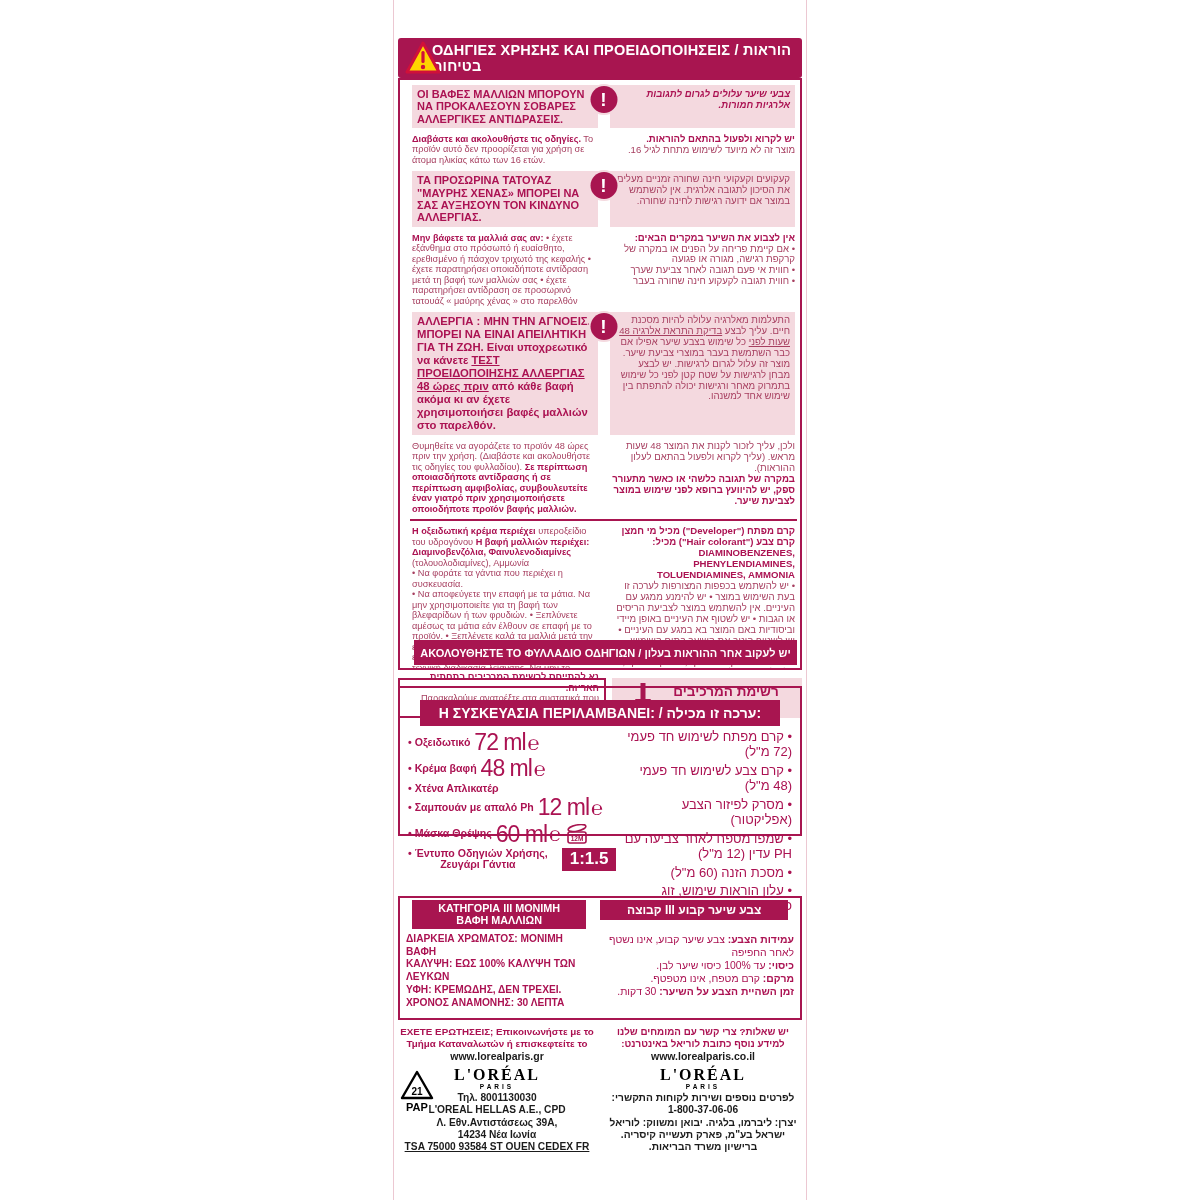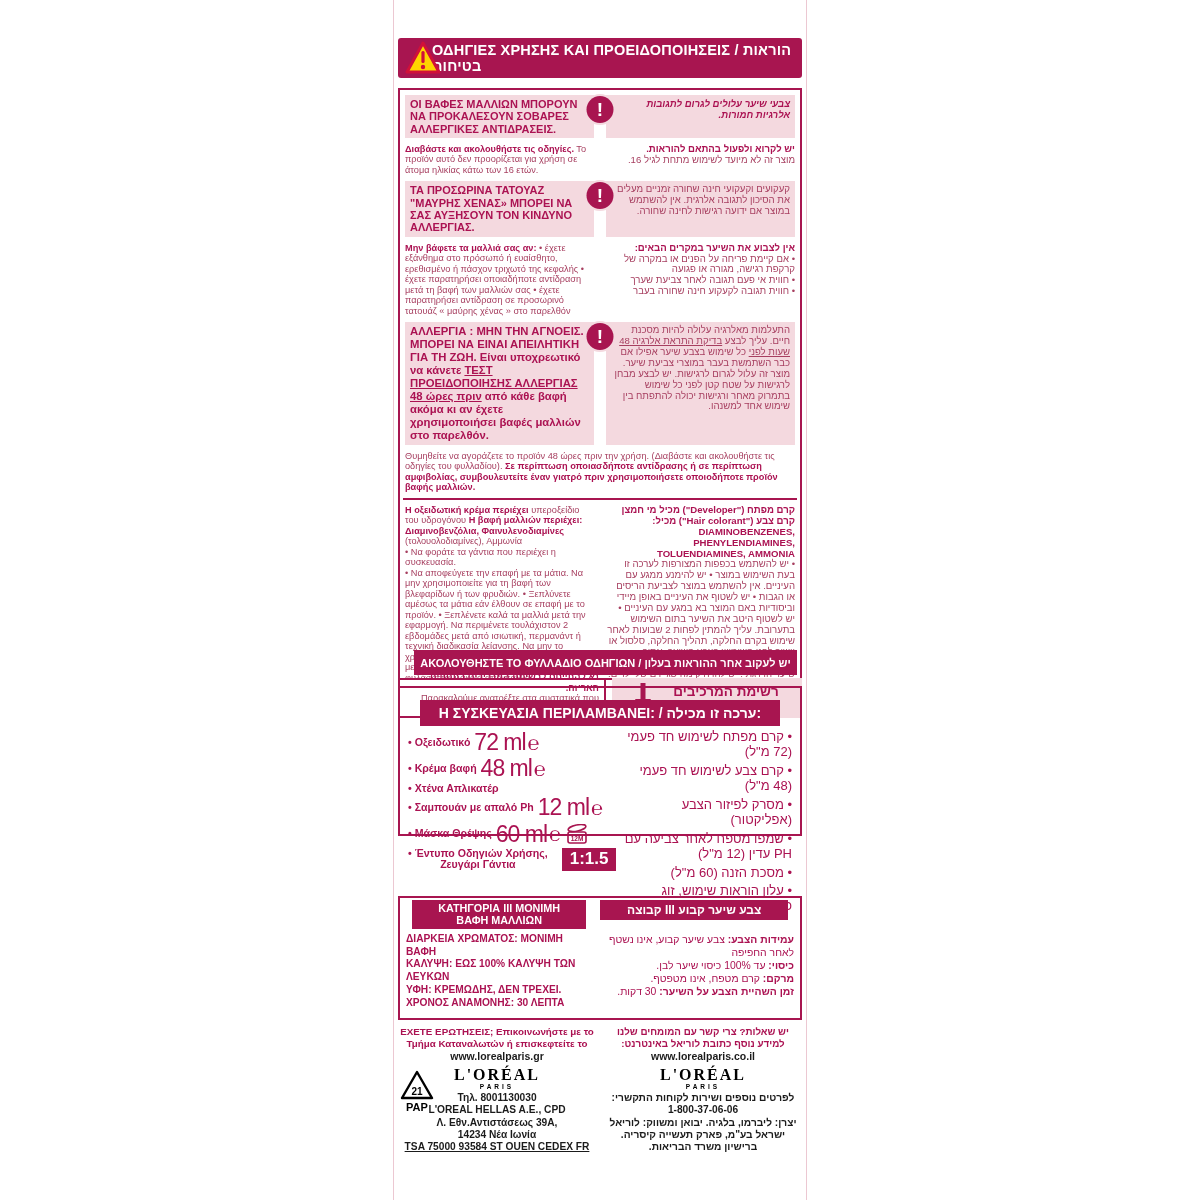--- a/index.html
+++ b/index.html
@@ -18,21 +18,21 @@
     border-left:1px solid var(--frame);border-right:1px solid var(--frame);background:#fff;}
   .sec{position:absolute;left:4px;right:4px;}
 
   
   #title-bar{top:38px;height:40px;background:var(--accent);border-radius:3px;
     display:flex;align-items:center;justify-content:center;}
   #title-bar .ttl{color:#fff;font-weight:bold;font-size:14.5px;letter-spacing:.2px;padding-left:34px;}
   .tri{position:absolute;left:7px;top:3px;width:36px;height:34px;}
 
   
-  #safety{top:88px;height:592px;border:2px solid var(--accent);padding:3px 3px 30px 3px;overflow:hidden;}
+  #safety{top:78px;height:592px;border:2px solid var(--accent);padding:3px 3px 30px 10px;overflow:hidden;}
   .row{display:flex;gap:12px;position:relative;padding:2px 2px;margin-bottom:2px;}
   .cell{flex:1;font-size:9.2px;line-height:1.14;}
   .cell.gr{text-align:left;}
   .cell.he{direction:rtl;text-align:right;font-size:9.6px;}
   .shaded .cell{background:var(--pink);padding:3px 5px;}
   .b{font-weight:bold;color:var(--strong);}
   .u{text-decoration:underline;}
   .big-gr{font-size:11px;font-weight:bold;color:var(--strong);line-height:1.12;}
   .big-he{font-size:11.5px;font-weight:bold;color:var(--strong);line-height:1.15;font-style:italic;}
   .med-gr{font-size:11.3px;font-weight:bold;color:var(--strong);line-height:1.15;}
@@ -153,20 +153,24 @@
       <div class="cell he">
         <span>התעלמות מאלרגיה עלולה להיות מסכנת חיים. עליך לבצע </span><span class="u">בדיקת התראת אלרגיה 48 שעות לפני</span><span> כל שימוש בצבע שיער אפילו אם כבר השתמשת בעבר במוצרי צביעת שיער. מוצר זה עלול לגרום לרגישות. יש לבצע מבחן לרגישות על שטח קטן לפני כל שימוש בתמרוק מאחר ורגישות יכולה להתפתח בין שימוש אחד למשנהו.</span>
       </div>
       <div class="excl">!</div>
     </div>
 
     <div class="row">
       <div class="cell gr">
         <span>Θυμηθείτε να αγοράζετε το προϊόν 48 ώρες πριν την χρήση. (Διαβάστε και ακολουθήστε τις οδηγίες του φυλλαδίου). </span><span class="b">Σε περίπτωση οποιασδήποτε αντίδρασης ή σε περίπτωση αμφιβολίας, συμβουλευτείτε έναν γιατρό πριν χρησιμοποιήσετε οποιοδήποτε προϊόν βαφής μαλλιών.</span>
       </div>
+      <div class="cell he">
+        <div>ולכן, עליך לזכור לקנות את המוצר 48 שעות מראש. (עליך לקרוא ולפעול בהתאם לעלון ההוראות).</div>
+        <div class="b">במקרה של תגובה כלשהי או כאשר מתעורר ספק, יש להיוועץ ברופא לפני שימוש במוצר לצביעת שיער.</div>
+      </div>
     </div>
 
     <div class="divider"></div>
 
     <div class="row">
       <div class="cell gr">
         <span class="b">Η οξειδωτική κρέμα περιέχει </span><span>υπεροξείδιο του υδρογόνου </span><span class="b">Η βαφή μαλλιών περιέχει: Διαμινοβενζόλια, Φαινυλενοδιαμίνες </span><span>(τολουολοδιαμίνες), Αμμωνία</span>
         <div>• Να φοράτε τα γάντια που περιέχει η συσκευασία.</div>
         <div>• Να αποφεύγετε την επαφή με τα μάτια. Να μην χρησιμοποιείτε για τη βαφή των βλεφαρίδων ή των φρυδιών. • Ξεπλύνετε αμέσως τα μάτια εάν έλθουν σε επαφή με το προϊόν. • Ξεπλένετε καλά τα μαλλιά μετά την εφαρμογή. Να περιμένετε τουλάχιστον 2 εβδομάδες μετά από ισιωτική, περμανάντ ή τεχνική διαδικασία λείανσης. Να μην το χρησιμοποείτε αν τα μαλλιά σας έχουν βαφεί μεχέναή μεπροϊόνπροοδευτικήςβαφής.Να φυλάσσεται μακριά από παιδιά.</div>
       </div>

